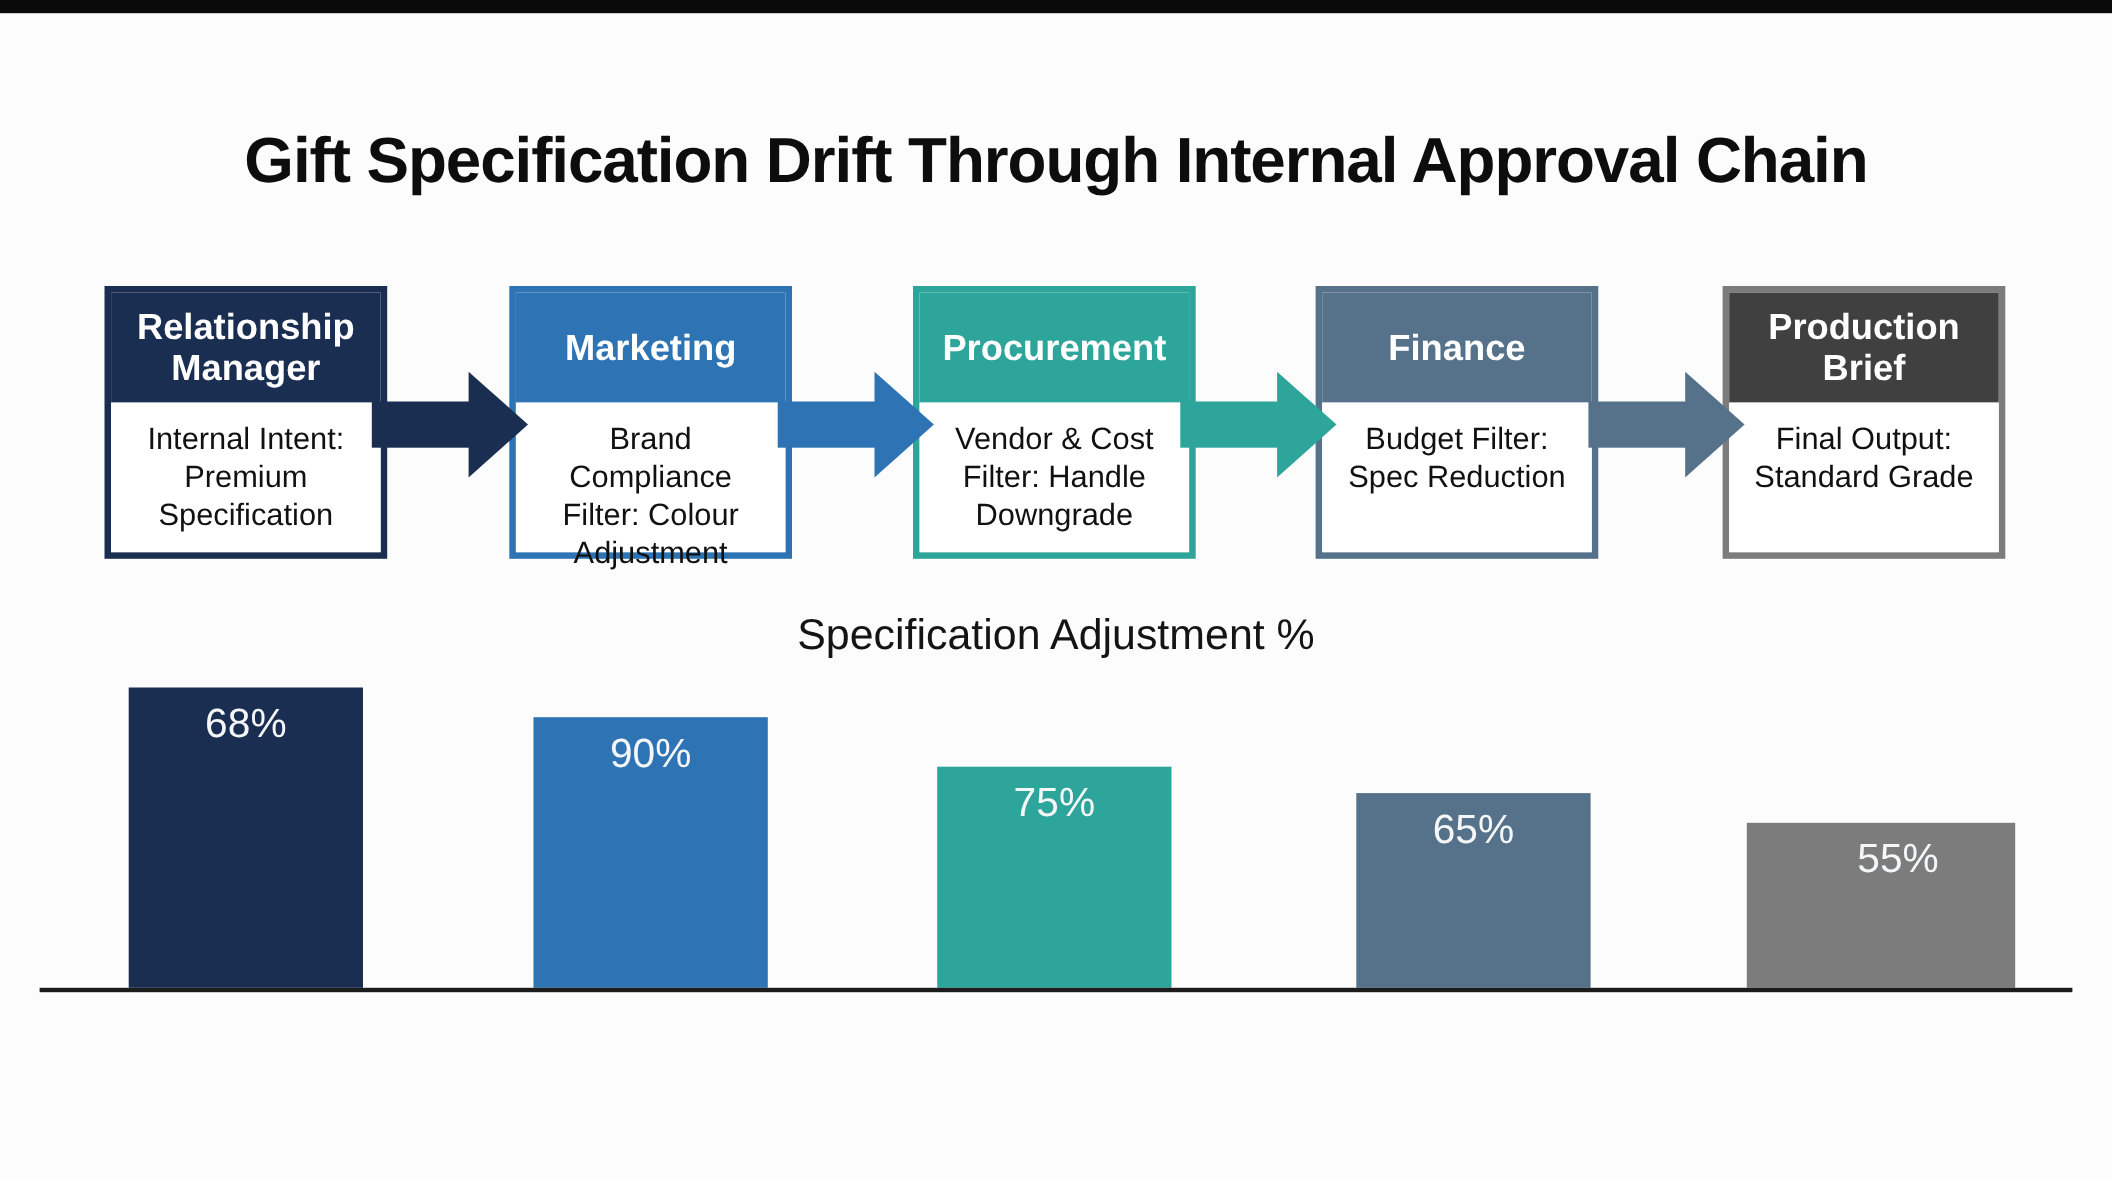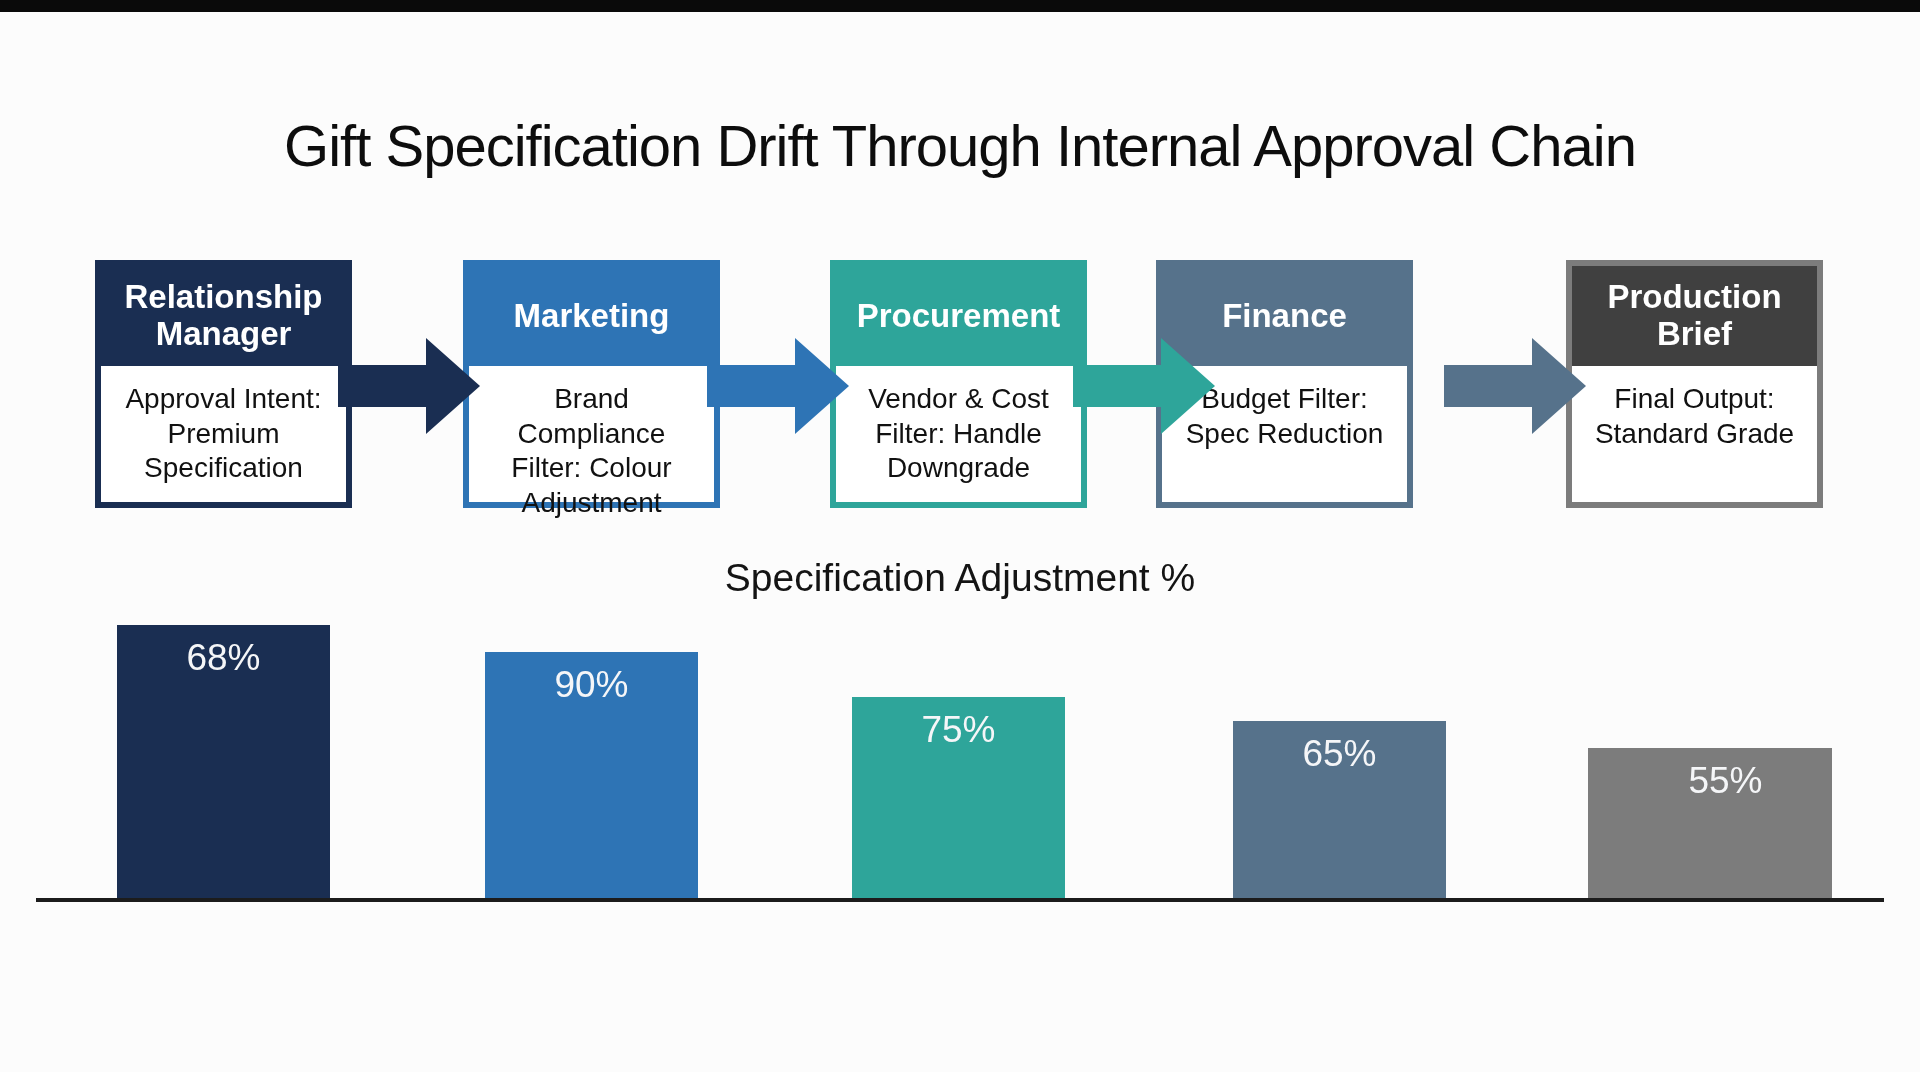--- a/index.html
+++ b/index.html
@@ -9,39 +9,39 @@
     background:#fcfcfc;
     overflow:hidden;
     font-family:"Liberation Sans", sans-serif;
   }
   .top-strip{
     position:absolute;top:0;left:0;width:100%;height:12px;background:#0a0a0a;
   }
   .title{
     position:absolute;top:112px;left:0;width:100%;
     margin:0;text-align:center;
-    font-size:58px;font-weight:normal;color:#0d0d0d;letter-spacing:-1px;
+    font-size:58px;font-weight:bold;color:#0d0d0d;letter-spacing:-1px;
   }
   
   .stage{
     position:absolute;top:260px;width:257px;height:248px;
     border:6px solid #000;box-sizing:border-box;background:#fff;
   }
   .stage-header{
     height:100px;display:flex;align-items:center;justify-content:center;
     text-align:center;color:#ffffff;font-weight:bold;font-size:33px;line-height:1.12;
     padding:0 10px;box-sizing:border-box;
   }
   .stage-body{
     height:136px;background:#ffffff;
     display:flex;align-items:flex-start;justify-content:center;
     text-align:center;color:#111111;font-size:28px;line-height:1.24;
     padding:16px 14px 0 14px;box-sizing:border-box;
   }
-  .s0{left:95px;} .s1{left:463px;} .s2{left:830px;} .s3{left:1156px;} .s4{left:1566px;}
+  .s0{left:95px;} .s1{left:463px;} .s2{left:830px;} .s3{left:1196px;} .s4{left:1566px;}
   
   .arrow{position:absolute;top:338px;width:142px;height:96px;z-index:5;}
   .a0{left:338px;} .a1{left:707px;} .a2{left:1073px;} .a3{left:1444px;}
   .arrow-shaft{position:absolute;left:0;right:52px;top:27px;height:42px;background:#000;}
   .arrow-head{
     position:absolute;right:0;top:0;width:0;height:0;
     border-top:48px solid transparent;border-bottom:48px solid transparent;
     border-left:54px solid #000;
   }
   
@@ -66,21 +66,21 @@
 
 <div class="page">
   <div class="top-strip"></div>
 
   <h1 class="title">Gift Specification Drift Through Internal Approval Chain</h1>
 
   <div>
 
     <div class="stage s0" style="border-color: rgb(26, 46, 82);">
       <div class="stage-header" style="background-color: rgb(26, 46, 82);">Relationship Manager</div>
-      <div class="stage-body">Approval Intent: Premium Specification</div>
+      <div class="stage-body">Internal Intent: Premium Specification</div>
     </div>
 
     <div class="arrow a0">
       <div class="arrow-shaft" style="background-color: rgb(26, 46, 82);"></div>
       <div class="arrow-head" style="border-left-color: rgb(26, 46, 82);"></div>
     </div>
 
     <div class="stage s1" style="border-color: rgb(46, 116, 181);">
       <div class="stage-header" style="background-color: rgb(46, 116, 181);">Marketing</div>
       <div class="stage-body">Brand Compliance Filter: Colour Adjustment</div>

